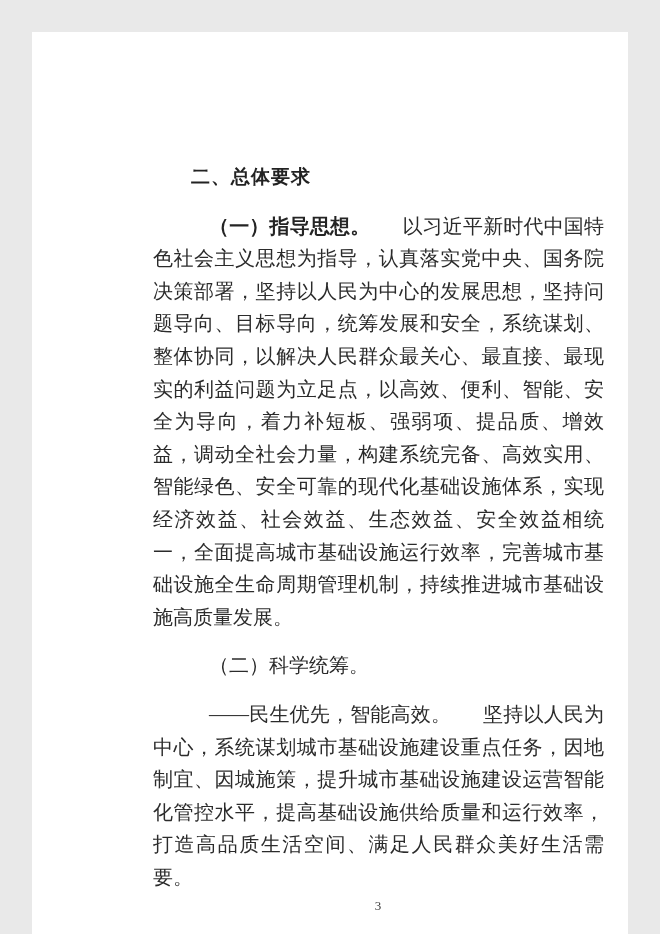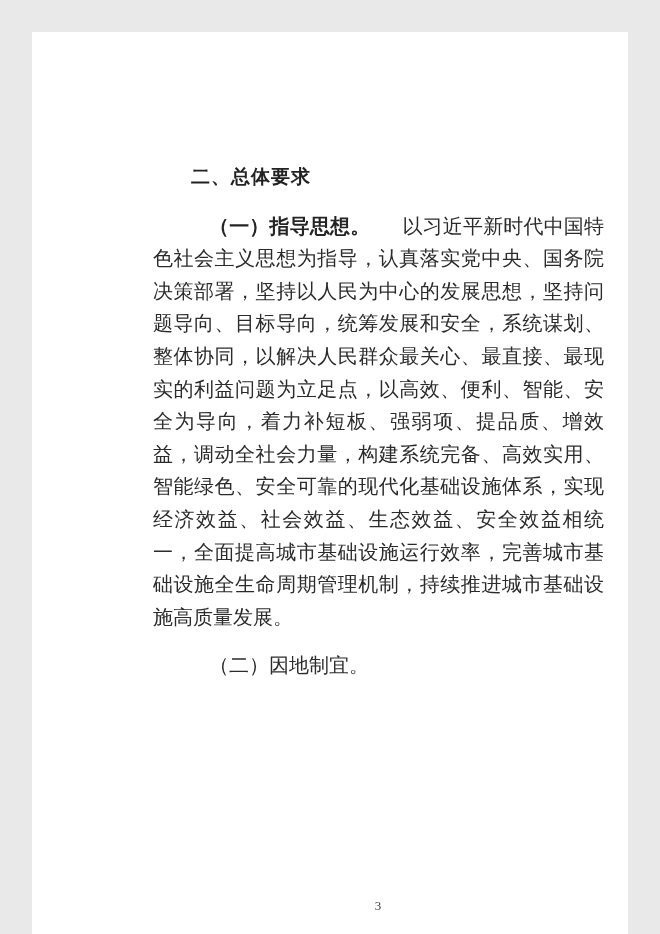--- a/index.html
+++ b/index.html
@@ -59,21 +59,22 @@
 </head>
 <body>
 
 <div class="page">
   <div class="content">
 
     <h2 class="heading">二、总体要求</h2>
 
     <p class="para"><span class="lead-bold">（一）指导思想。</span><span>以习近平新时代中国特色社会主义思想为指导，认真落实党中央、国务院决策部署，坚持以人民为中心的发展思想，坚持问题导向、目标导向，统筹发展和安全，系统谋划、整体协同，以解决人民群众最关心、最直接、最现实的利益问题为立足点，以高效、便利、智能、安全为导向，着力补短板、强弱项、提品质、增效益，调动全社会力量，构建系统完备、高效实用、智能绿色、安全可靠的现代化基础设施体系，实现经济效益、社会效益、生态效益、安全效益相统一，全面提高城市基础设施运行效率，完善城市基础设施全生命周期管理机制，持续推进城市基础设施高质量发展。</span></p>
 
-    <p class="para"><span class="lead-kai">（二）因地制宜。</span><span></span></p>
+    <p class="para"><span class="lead-kai">（二）科学统筹。</span><span></span></p>
 
 
+    <p class="para"><span class="lead-kai">——民生优先，智能高效。</span><span>坚持以人民为中心，系统谋划城市基础设施建设重点任务，因地制宜、因城施策，提升城市基础设施建设运营智能化管控水平，提高基础设施供给质量和运行效率，打造高品质生活空间、满足人民群众美好生活需要。</span></p>
 
 
   </div>
 
   <div class="page-number">3</div>
 </div>
 
 </body></html>

